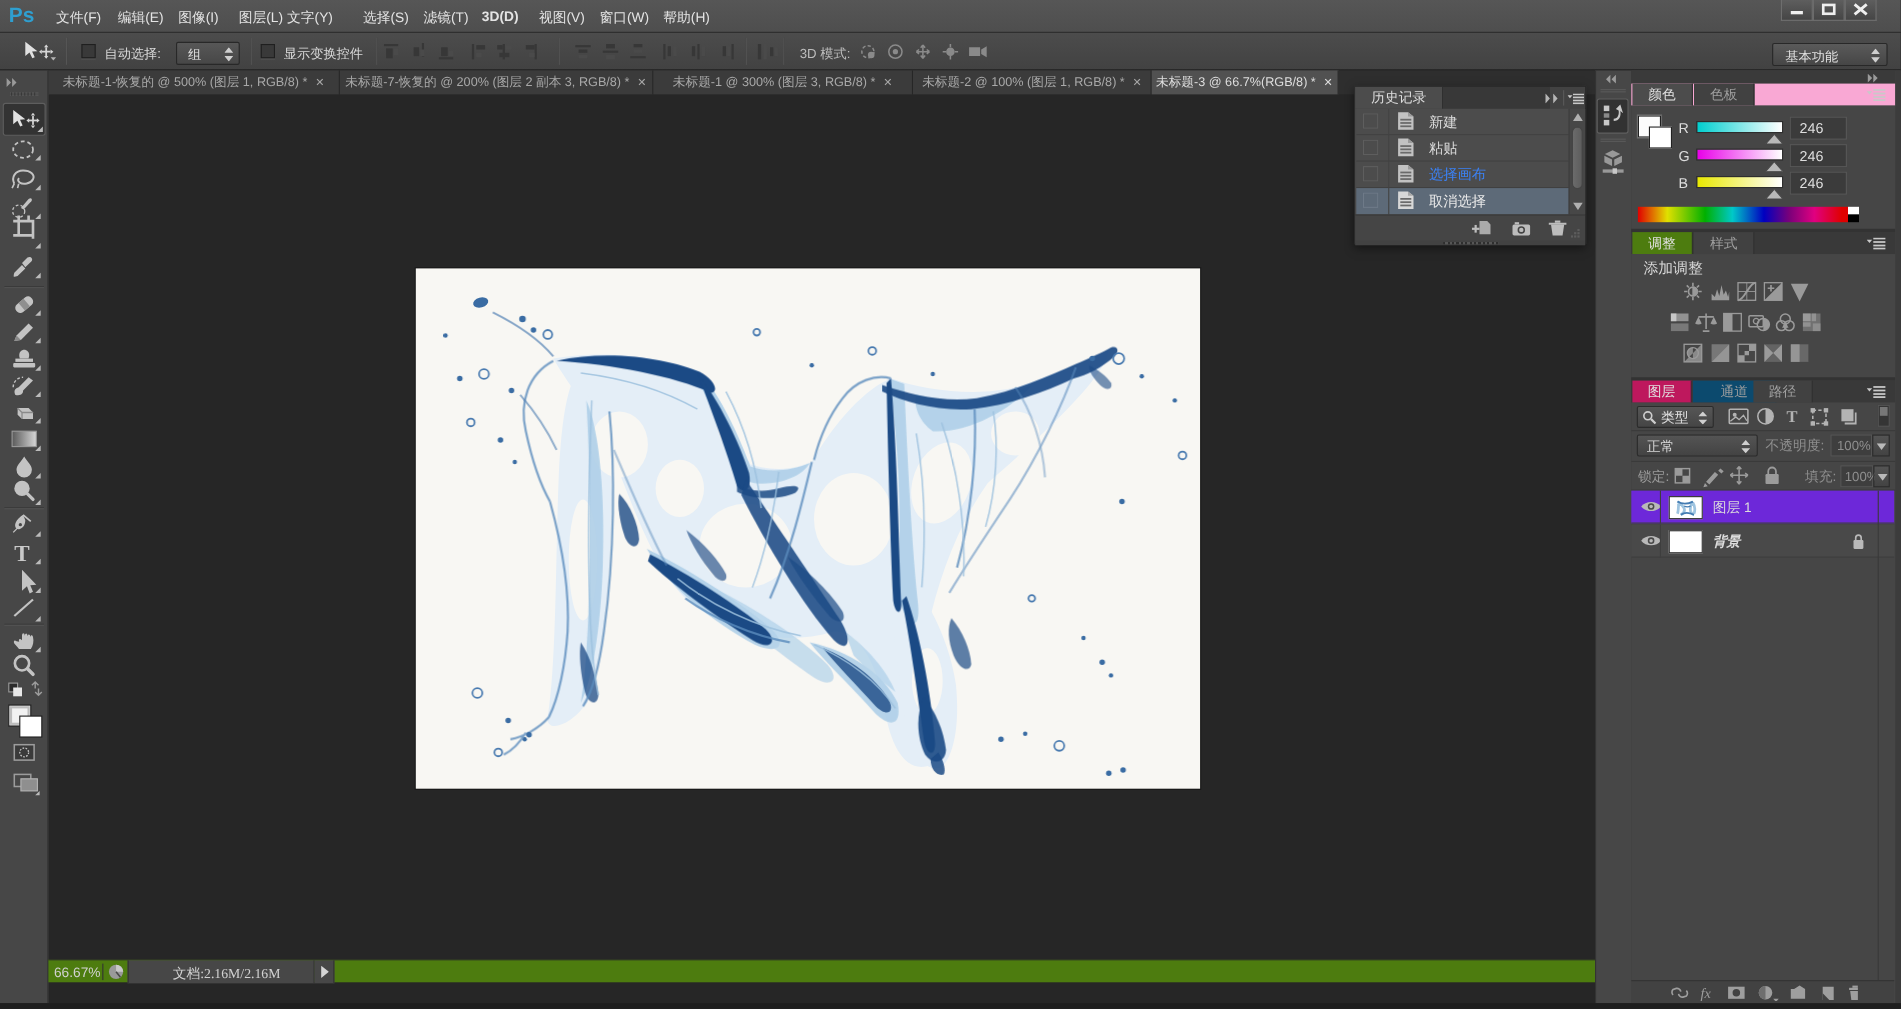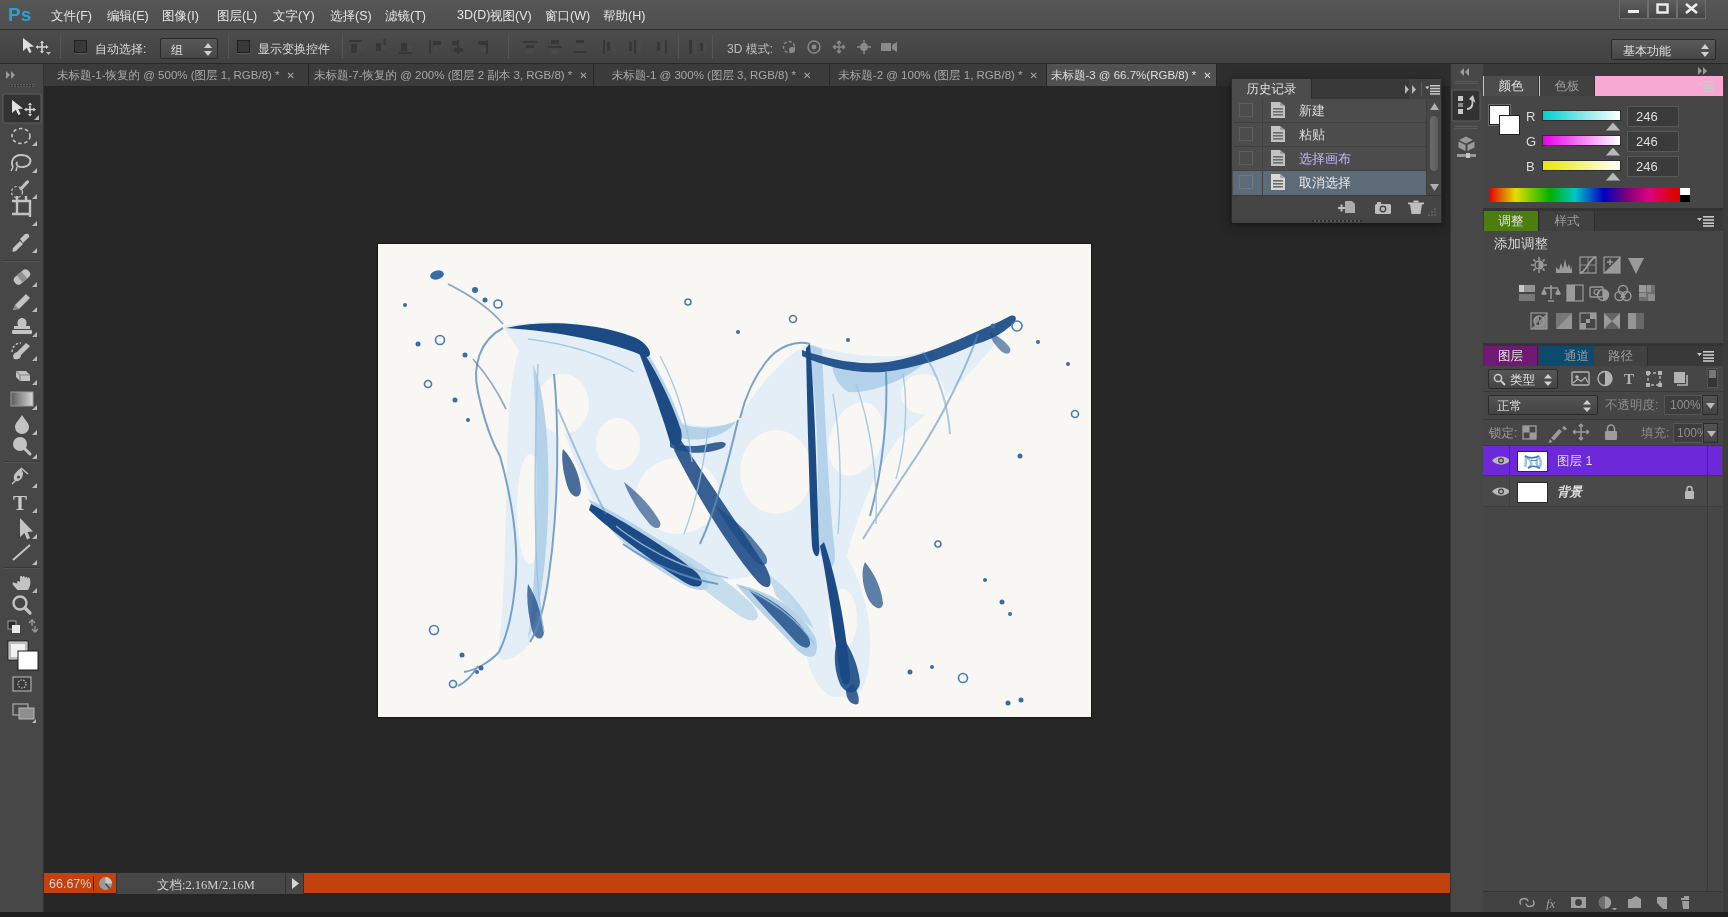--- a/index.html
+++ b/index.html
@@ -22,44 +22,44 @@
 #tabbar { left:44px; top:64px; width:1406px; height:22px; background:#2e2e2e; }
 .dtab { top:0px; height:22px; background:#3b3b3b; border-right:1px solid #262626; color:#a8a8a8; font-size:11.5px; line-height:22px; padding:0 8px; white-space:nowrap; }
 .dtab .x { margin-left:7px; font-size:10px; }
 .dtab.active { background:#515151; color:#dedede; }
 
 #toolbar { left:0; top:64px; width:44px; height:848px; background:#474747; border-right:1px solid #333; }
 
 #pasteboard { left:45px; top:86px; width:1405px; height:786px; background:#262626; }
 #canvas { left:378px; top:244px; width:713px; height:473px; background:#f8f7f3; box-shadow:0 0 0 1px #171717; }
 
-#status1 { left:44px; top:872px; width:1406px; height:21px; background:#c2410c; border-top:1px solid #2a2a2a; }
+#status1 { left:44px; top:872px; width:1406px; height:21px; background:#4d7c0f; border-top:1px solid #2a2a2a; }
 #status2 { left:44px; top:893px; width:1406px; height:19px; background:#3a3a3a; }
 #bottomstrip { left:0; top:912px; width:1728px; height:5px; background:#1e1e1e; }
 
 #iconstrip { left:1450px; top:64px; width:33px; height:848px; background:#474747; border-left:1px solid #333; }
 #rightpanels { left:1483px; top:64px; width:245px; height:848px; background:#464646; }
 
 #histpanel { left:1231px; top:78px; width:211px; height:144px; background:#424242; box-shadow:0 3px 8px rgba(0,0,0,.5); border:1px solid #2a2a2a; }
 .hrow { left:1px; width:194px; height:24px; border-bottom:1px solid #404040; background:#4c4c4c; color:#dcdcdc; font-size:12px; }
 </style>
 </head>
 <body>
 <div id="root">
 
   <div id="menubar" class="abs"></div>
   <div id="pslogo" class="abs">Ps</div>
   <span class="menu abs" style="left:51px;">文件(F)</span>
   <span class="menu abs" style="left:107px;">编辑(E)</span>
   <span class="menu abs" style="left:162px;">图像(I)</span>
   <span class="menu abs" style="left:217px;">图层(L)</span>
-  <span class="menu abs" style="left:273px;">文字(Y)</span>
+  <span class="menu abs" style="left:261px;">文字(Y)</span>
   <span class="menu abs" style="left:330px;">选择(S)</span>
   <span class="menu abs" style="left:385px;">滤镜(T)</span>
-  <span class="menu abs" style="left:457px;">3D(D)</span>
+  <span class="menu abs" style="left:438px;font-weight:bold;">3D(D)</span>
   <span class="menu abs" style="left:490px;">视图(V)</span>
   <span class="menu abs" style="left:545px;">窗口(W)</span>
   <span class="menu abs" style="left:603px;">帮助(H)</span>
   <div class="winbtns abs">
     <div class="winbtn"><svg width="27" height="17" viewBox="0 0 27 17">
           <rect x="8" y="10" width="11" height="3" fill="#efefef"></rect>
         </svg></div>
     <div class="winbtn"><svg width="27" height="17" viewBox="0 0 27 17">
           <rect x="8.5" y="4.5" width="10" height="8" fill="none" stroke="#efefef" stroke-width="2.4"></rect>
         </svg></div>
@@ -622,21 +622,21 @@
         <g transform="translate(153,66)" stroke="none">
             <rect x="-8" y="-8" width="16" height="16" opacity="0.4"></rect>
             <rect x="-8" y="-8" width="8" height="16" opacity="0.9"></rect>
           </g>
       </g>
     </svg>
   </div>
 
   <div class="abs" style="left:1483px;top:343px;width:240px;height:3px;background:#333333;"></div>
   <div class="abs" style="left:1483px;top:346px;width:240px;height:20px;background:#393939;">
-    <div class="abs" style="left:1px;top:0;width:54px;height:20px;background:#701a75;color:#e0e0e0;font-size:12.5px;text-align:center;line-height:20px;border-right:1px solid #2e2e2e;">图层</div>
+    <div class="abs" style="left:1px;top:0;width:54px;height:20px;background:#be185d;color:#e0e0e0;font-size:12.5px;text-align:center;line-height:20px;border-right:1px solid #2e2e2e;">图层</div>
     <div class="abs" style="left:56px;top:0;width:76px;height:20px;background:#0c4a6e;color:#9f9f9f;font-size:12.5px;text-align:center;line-height:20px;border-right:1px solid #2e2e2e;">通道</div>
     <div class="abs" style="left:111px;top:0;width:54px;height:20px;background:#414141;color:#9f9f9f;font-size:12.5px;text-align:center;line-height:20px;border-right:1px solid #2e2e2e;">路径</div>
     <svg class="abs" style="right:8px;top:5px;" width="18" height="11" viewBox="0 0 18 11">
         <path d="M0 2 l5 0 -2.5 3 Z" fill="#c9c9c9"></path>
         <g fill="#c9c9c9">
           <rect x="6" y="0" width="11" height="1.6"></rect>
           <rect x="6" y="3.2" width="11" height="1.6"></rect>
           <rect x="6" y="6.4" width="11" height="1.6"></rect>
           <rect x="6" y="9.2" width="11" height="1.6"></rect>
         </g>
@@ -885,21 +885,21 @@
         <path d="M1 1 h9 l5 4 v12 h-14 Z" fill="#d8d8d8"></path>
         <path d="M10 1 l0 4 5 0" fill="#a8a8a8"></path>
         <g fill="#6a6a6a">
           <rect x="3" y="7" width="10" height="1.6"></rect>
           <rect x="3" y="10" width="10" height="1.6"></rect>
           <rect x="3" y="13" width="10" height="1.6"></rect>
         </g>
       </svg>
     <span class="abs" style="left:68px;top:4px;font-size:13px;color:#dcdcdc;">新建</span>
     <span class="abs" style="left:68px;top:28px;font-size:13px;color:#dcdcdc;">粘贴</span>
-    <span class="abs" style="left:68px;top:52px;font-size:13px;color:#c4b5fd;">选择画布</span>
+    <span class="abs" style="left:68px;top:52px;font-size:13px;color:#3b82f6;">选择画布</span>
     <span class="abs" style="left:68px;top:76px;font-size:13px;color:#eaeaea;">取消选择</span>
   </div>
 
   <div id="status1" class="abs">
     <span class="abs" style="left:5px;top:4px;font-size:12.5px;color:#d2d2d2;">66.67%</span>
     <div class="abs" style="left:49px;top:3px;width:1px;height:15px;background:#333;"></div>
     <svg class="abs" style="left:54px;top:3px;" width="15" height="15" viewBox="0 0 15 15">
         <circle cx="7.5" cy="7.5" r="6.5" fill="#9a9a9a"></circle>
         <path d="M7.5 7.5 L7.5 1 A6.5 6.5 0 0 1 14 7.5 Z" fill="#c9c9c9"></path>
         <path d="M7.5 7.5 l4 5" stroke="#4a4a4a" stroke-width="1.4"></path>

